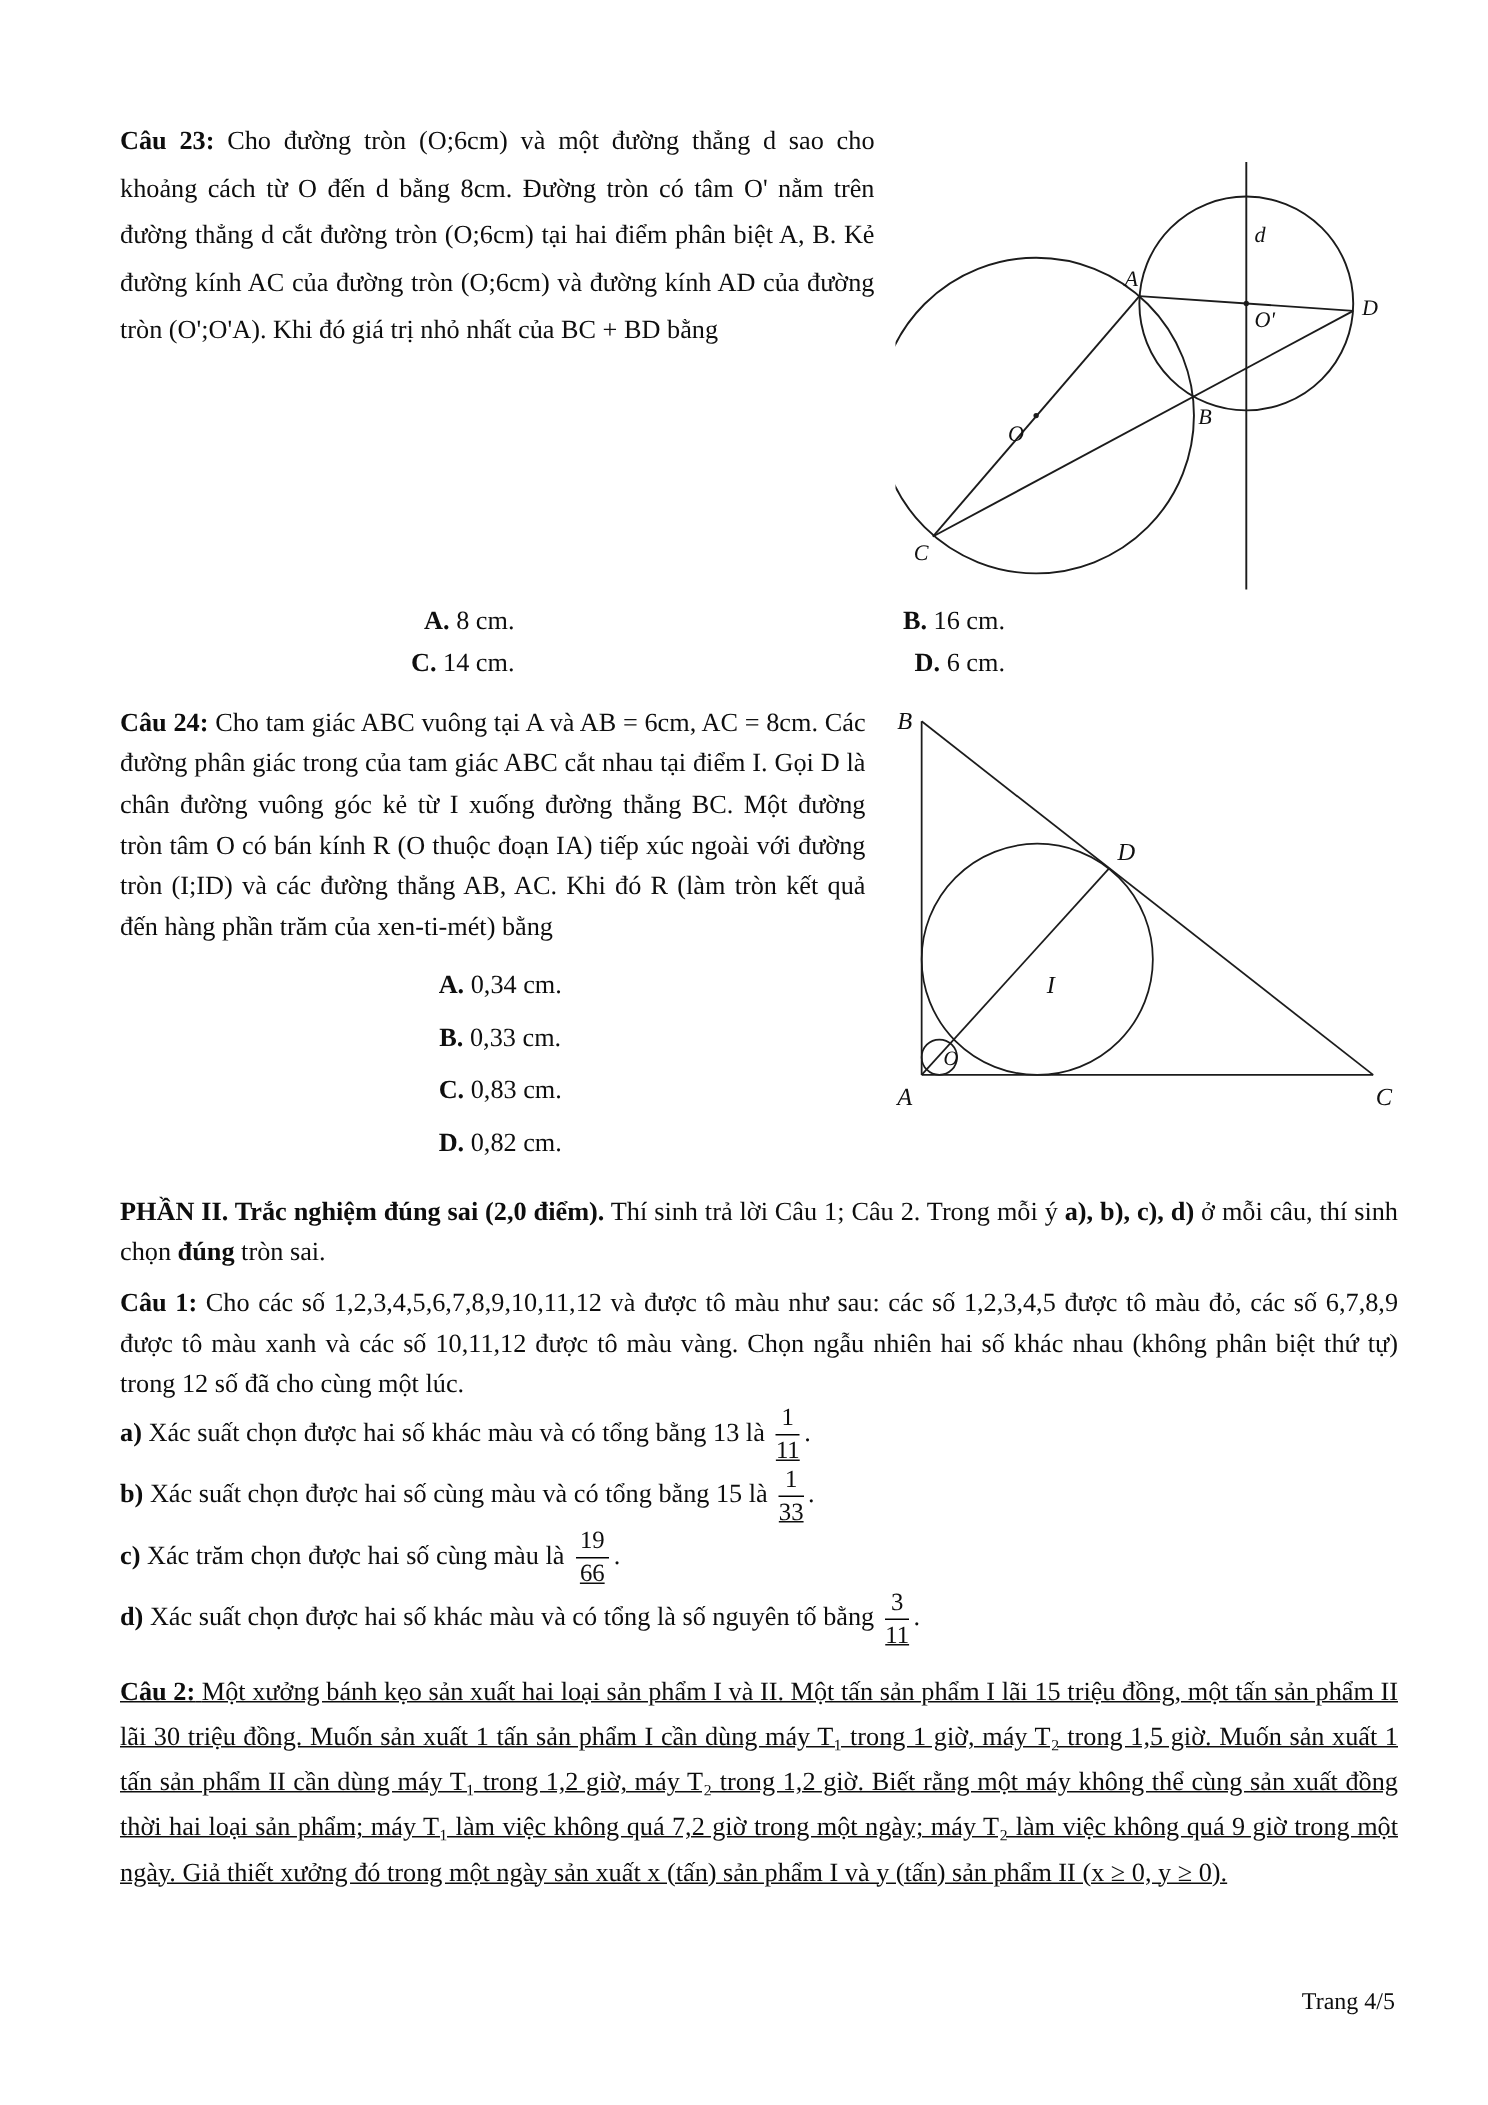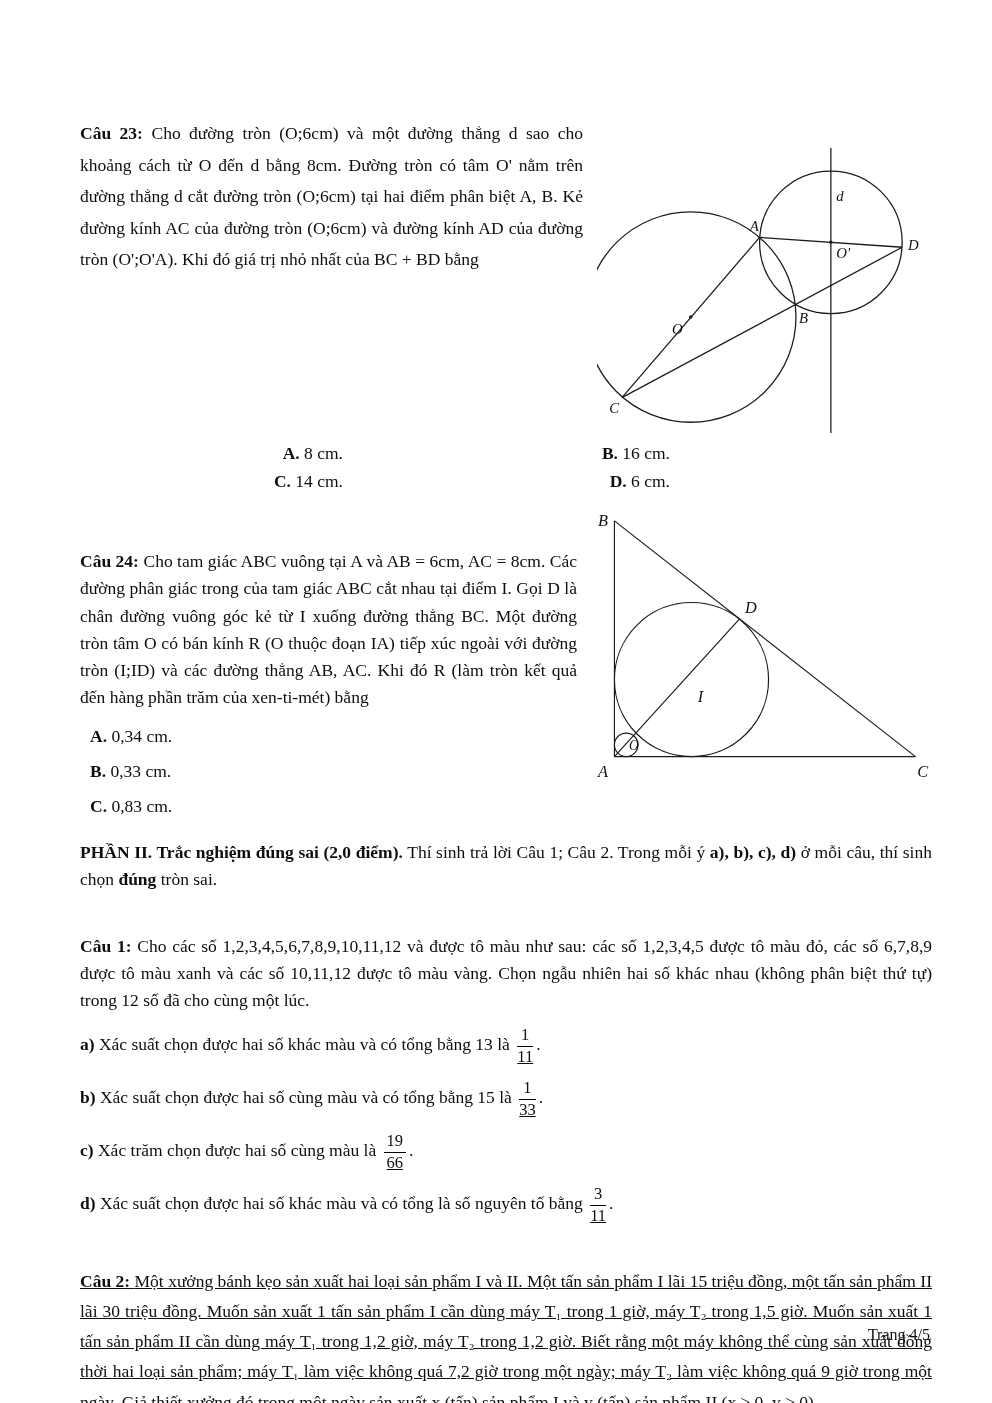--- a/index.html
+++ b/index.html
@@ -6,44 +6,44 @@
   html,body { background:#ffffff; }
   .page{
     width:992px; height:1403px;
     padding:78px 60px 0 80px;
     position:relative;
     font-family:"Liberation Serif","DejaVu Serif",serif;
     font-size:17.5px; color:#0e0e0e;
     overflow:hidden;
   }
   .b{ font-weight:bold; }
-  p.stmt{ text-align:justify;margin-top:40px; }
+  p.stmt{ text-align:justify; }
 
   
   .float-d{ float:right; }
   .d23{ margin:26px 0 6px 14px; }
   .d24{ margin:2px 0 10px 10px; }
   svg{ display:block; }
   .geo line, .geo circle, .geo path{ stroke:#1c1c1c; stroke-width:1.3; fill:none; }
   .geo circle.dot{ fill:#1c1c1c; stroke:none; }
   .geo text{ font-style:italic; font-size:15px; fill:#111; font-family:"Liberation Serif","DejaVu Serif",serif; }
   .geo text.big{ font-size:18px; }
 
   .q23 .stmt{ line-height:1.8; }
   .opts-2col{ display:grid; grid-template-columns:253px 1fr; width:580px; row-gap:7px; margin:8px 0 0 10px;text-align:right; }
 
   .q24{ clear:both; padding-top:16px; }
   .q24 .stmt{ line-height:1.56; }
-  .opts-col .opt{ margin:14px 0 0 10px; }
+  .opts-col .opt{ margin:14px 0 0 10px;text-align:center; }
 
   .part2{ clear:both; padding-top:22px; line-height:1.55; text-align:justify; }
   .q1{ margin-top:7px; }
   .q1 .stmt, .q2 .stmt{ text-align:justify; }
   .q1 .stmt{ line-height:1.55; }
-  .subpart{ margin:12px 0; line-height:1.3; }
+  .subpart{ margin:0 0; line-height:1.3; }
   .frac{ display:inline-block; text-align:center; vertical-align:middle; font-size:16.5px; line-height:1.15; margin:0 3px; }
   .frac .fnum{ display:block; border-bottom:1.2px solid #000; padding:0 3px 1px; }
   .frac .fden{ display:block; padding-top:1px;text-decoration:underline; }
 
   .q2{ margin-top:12px;text-decoration:underline; }
   .q2 .stmt{ line-height:1.72; }
 
   .footer{ position:absolute; top:1326px; right:62px; font-size:16px; }
 </style>
 </head>
@@ -105,20 +105,21 @@
         <text x="46" y="265">O</text>
         <text class="big" x="12" y="294">A</text>
         <text class="big" x="364" y="294">C</text>
       </svg>
     </div>
     <p class="stmt"><span class="b">Câu 24:</span> <span>Cho tam giác ABC vuông tại A và AB = 6cm, AC = 8cm. Các đường phân giác trong của tam giác ABC cắt nhau tại điểm I. Gọi D là chân đường vuông góc kẻ từ I xuống đường thẳng BC. Một đường tròn tâm O có bán kính R (O thuộc đoạn IA) tiếp xúc ngoài với đường tròn (I;ID) và các đường thẳng AB, AC. Khi đó R (làm tròn kết quả đến hàng phần trăm của xen-ti-mét) bằng</span></p>
     <div class="opts-col">
       <div class="opt"><span class="b">A.</span> <span>0,34 cm.</span></div>
       <div class="opt"><span class="b">B.</span> <span>0,33 cm.</span></div>
       <div class="opt"><span class="b">C.</span> <span>0,83 cm.</span></div>
+      <div class="opt"><span class="b">D.</span> <span>0,82 cm.</span></div>
     </div>
   </section>
 
   <p class="part2"><span class="b">PHẦN II. Trắc nghiệm đúng sai (2,0 điểm).</span><span> Thí sinh trả lời Câu 1; Câu 2. Trong mỗi ý </span><span class="b">a), b), c), d)</span><span> ở mỗi câu, thí sinh chọn </span><span class="b">đúng</span><span> tròn sai.</span></p>
 
   <section class="q1">
     <p class="stmt"><span class="b">Câu 1:</span> <span>Cho các số 1,2,3,4,5,6,7,8,9,10,11,12 và được tô màu như sau: các số 1,2,3,4,5 được tô màu đỏ, các số 6,7,8,9 được tô màu xanh và các số 10,11,12 được tô màu vàng. Chọn ngẫu nhiên hai số khác nhau (không phân biệt thứ tự) trong 12 số đã cho cùng một lúc.</span></p>
 
     <div class="subpart"><span class="b">a)</span> <span>Xác suất chọn được hai số khác màu và có tổng bằng 13 là</span> <span class="frac"><span class="fnum">1</span><span class="fden">11</span></span><span>.</span></div>
 

